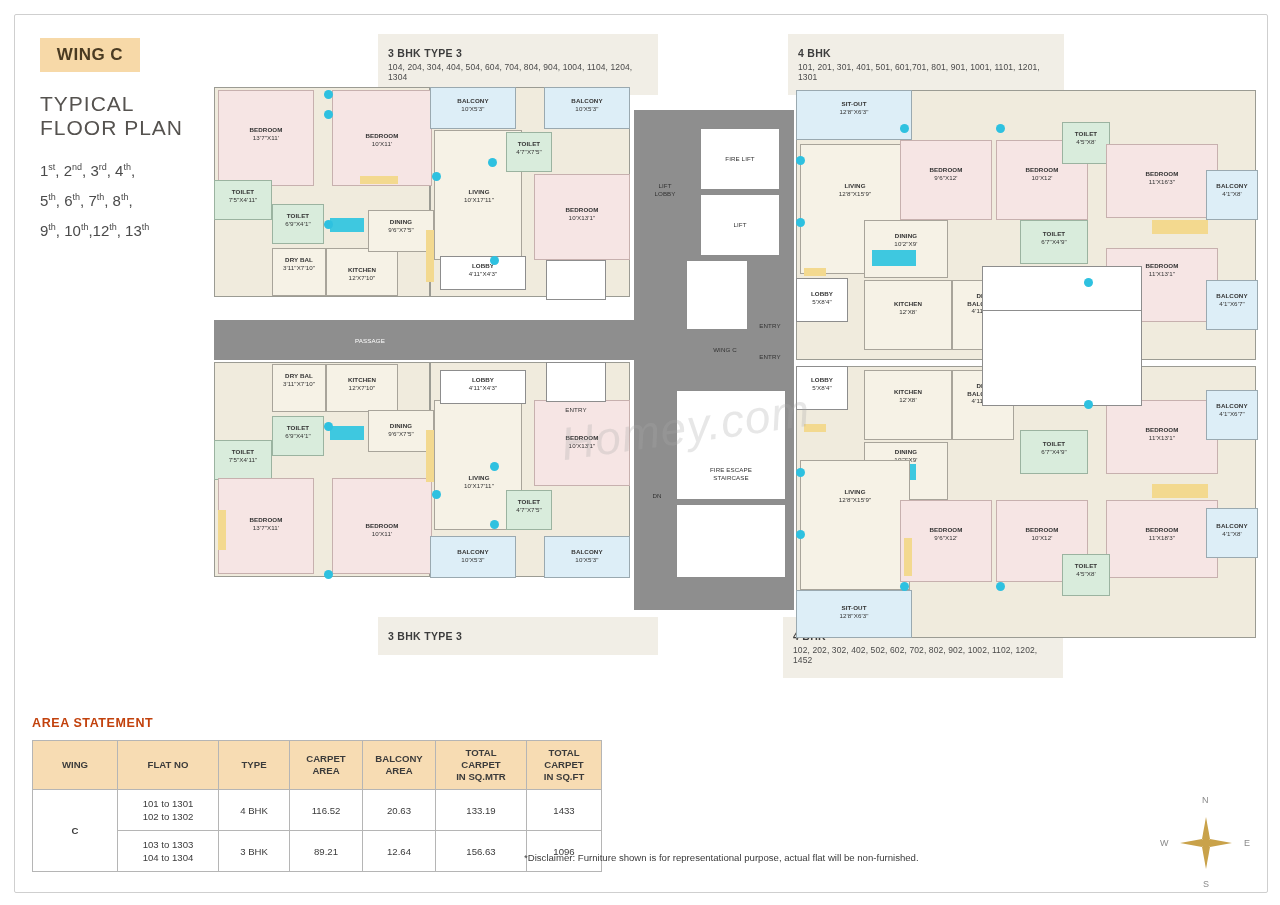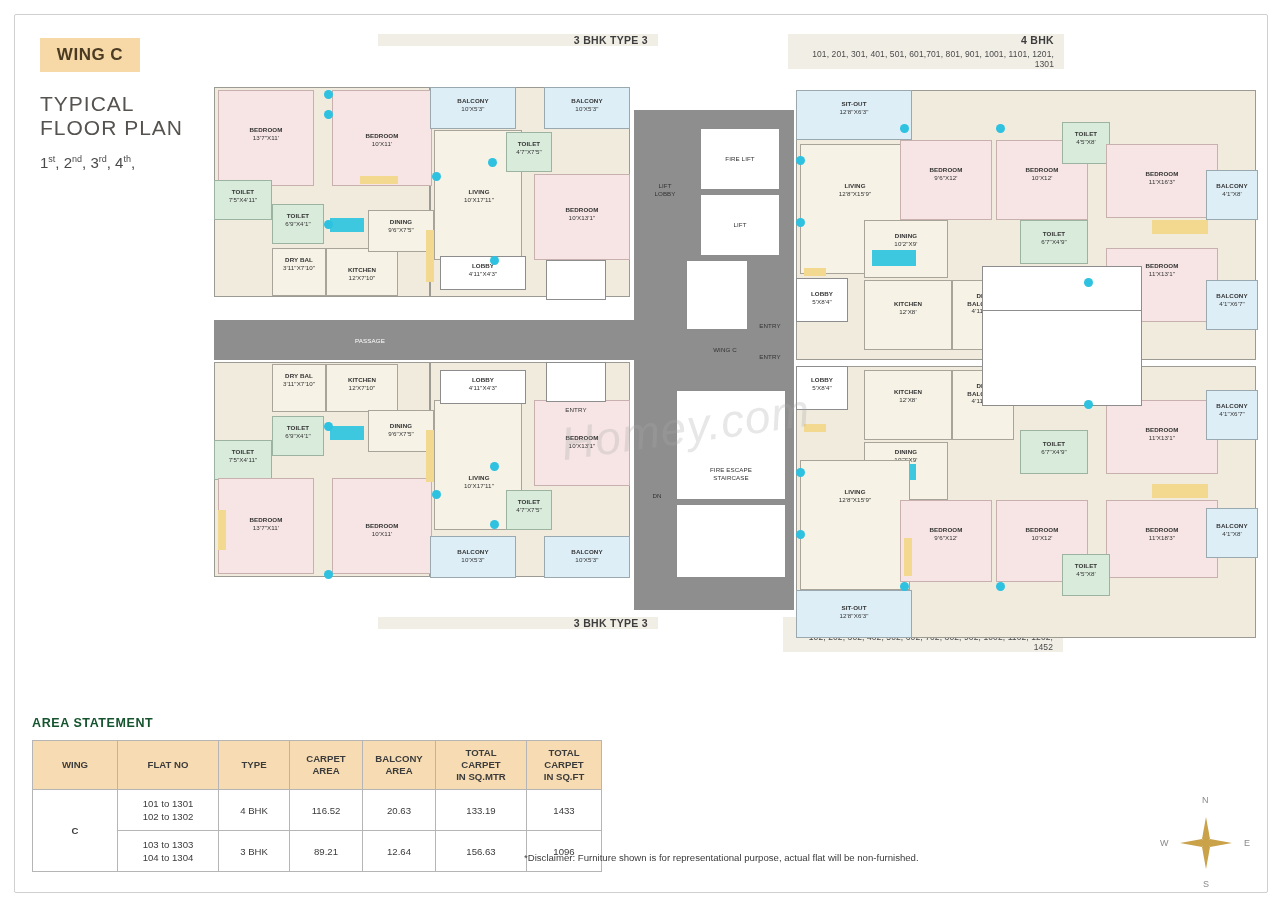--- a/index.html
+++ b/index.html
@@ -5,25 +5,25 @@
   html,body{margin:0;padding:0;background:#ffffff;}
   body{font-family:"Liberation Sans",sans-serif;}
   #page{position:relative;width:1280px;height:905px;background:#ffffff;overflow:hidden;}
   .border-frame{position:absolute;left:14px;top:14px;width:1252px;height:877px;border:1px solid #cfcfcf;border-radius:2px;}
 
   
   .wing-badge{position:absolute;left:40px;top:38px;width:100px;height:34px;background:#f7d9a8;display:flex;align-items:center;justify-content:center;}
   .wing-badge span{font-size:17px;font-weight:bold;letter-spacing:.5px;color:#4a3b22;}
   .title-block{position:absolute;left:40px;top:92px;color:#4a4a4a;}
   .title-block .t1{font-size:21px;letter-spacing:1px;line-height:24px;color:#55524f;}
-  .floors{position:absolute;left:40px;top:146px;width:220px;color:#4a4a4a;font-size:15px;line-height:26px;}
+  .floors{position:absolute;left:40px;top:154px;width:220px;color:#4a4a4a;font-size:15px;line-height:26px;}
   .floors sup{font-size:9px;}
 
   
-  .lbl-box{position:absolute;background:#f1eee6;text-align:right;padding:0 10px;box-sizing:border-box;}
+  .lbl-box{position:absolute;background:#f1eee6;text-align:left;padding:13px 10px;box-sizing:border-box;}
   .lbl-box .l1{font-size:10.5px;font-weight:bold;color:#3d3d3d;letter-spacing:.3px;}
   .lbl-box .l2{font-size:8.5px;color:#4a4a4a;margin-top:3px;letter-spacing:.1px;}
 
   
   #plan{position:absolute;left:200px;top:70px;width:1060px;height:590px;}
   .rm{position:absolute;box-sizing:border-box;}
   .beige{background:#f0ebdd;border:1px solid #9b9b93;}
   .blue{background:#ddeef7;border:1px solid #9aa9b0;}
   .green{background:#d9ecdc;border:1px solid #9bb3a0;}
   .white{background:#ffffff;border:1px solid #8d8d8d;}
@@ -33,21 +33,21 @@
   .yellow{background:#f3d98f;}
   .cyan{background:#3ec8e0;}
   .dot{position:absolute;width:9px;height:9px;border-radius:50%;background:#2ec1e0;}
   .txt{position:absolute;font-size:6.2px;color:#333;text-align:center;line-height:7.6px;letter-spacing:.1px;white-space:nowrap;}
   .txt b{font-weight:bold;}
 
   
   .watermark{position:absolute;left:560px;top:400px;font-size:46px;color:rgba(170,170,170,.28);font-style:italic;transform:rotate(-8deg);pointer-events:none;letter-spacing:1px;}
 
   
-  .as-title{position:absolute;left:32px;top:716px;font-size:12.5px;font-weight:bold;color:#14532d;letter-spacing:.6px;}
+  .as-title{position:absolute;left:32px;top:716px;font-size:12.5px;font-weight:bold;color:#c2410c;letter-spacing:.6px;}
   table.area{position:absolute;left:32px;top:740px;border-collapse:collapse;}
   table.area th,table.area td{border:1px solid #b5b5b5;text-align:center;color:#3b3b3b;}
   table.area th{background:#f7dcb3;font-size:9.6px;font-weight:bold;padding:6px 4px;line-height:12px;}
   table.area td{font-size:9.6px;padding:7px 4px;line-height:13px;background:#fff;}
   td.wingcell{font-size:19px;font-weight:bold;}
   .disclaimer{position:absolute;left:524px;top:852px;font-size:9.6px;color:#3b3b3b;}
 
   
   .compass{position:absolute;left:1158px;top:795px;width:96px;height:96px;}
   .compass .lab{position:absolute;font-size:9px;color:#8a8a8a;}
@@ -60,24 +60,27 @@
 
   <div class="wing-badge">
     <span>WING C</span>
   </div>
   <div class="title-block">
     <div class="t1">TYPICAL</div>
     <div class="t1">FLOOR PLAN</div>
   </div>
   <div class="floors">
     <div>1<sup>st</sup>, 2<sup>nd</sup>, 3<sup>rd</sup>, 4<sup>th</sup>,</div>
+    <div>5<sup>th</sup>, 6<sup>th</sup>, 7<sup>th</sup>, 8<sup>th</sup>,</div>
+    <div>9<sup>th</sup>, 10<sup>th</sup>,12<sup>th</sup>, 13<sup>th</sup></div>
   </div>
 
   <div class="lbl-box" style="left:378px;top:34px;width:280px;">
     <div class="l1">3 BHK TYPE 3</div>
+    <div class="l2">104, 204, 304, 404, 504, 604, 704, 804, 904, 1004, 1104, 1204, 1304</div>
   </div>
   <div class="lbl-box" style="left:788px;top:34px;width:276px;">
     <div class="l1">4 BHK</div>
     <div class="l2">101, 201, 301, 401, 501, 601,701, 801, 901, 1001, 1101, 1201, 1301</div>
   </div>
   <div class="lbl-box" style="left:378px;top:617px;width:280px;">
     <div class="l1">3 BHK TYPE 3</div>
   </div>
   <div class="lbl-box" style="left:783px;top:617px;width:280px;">
     <div class="l1">4 BHK</div>

